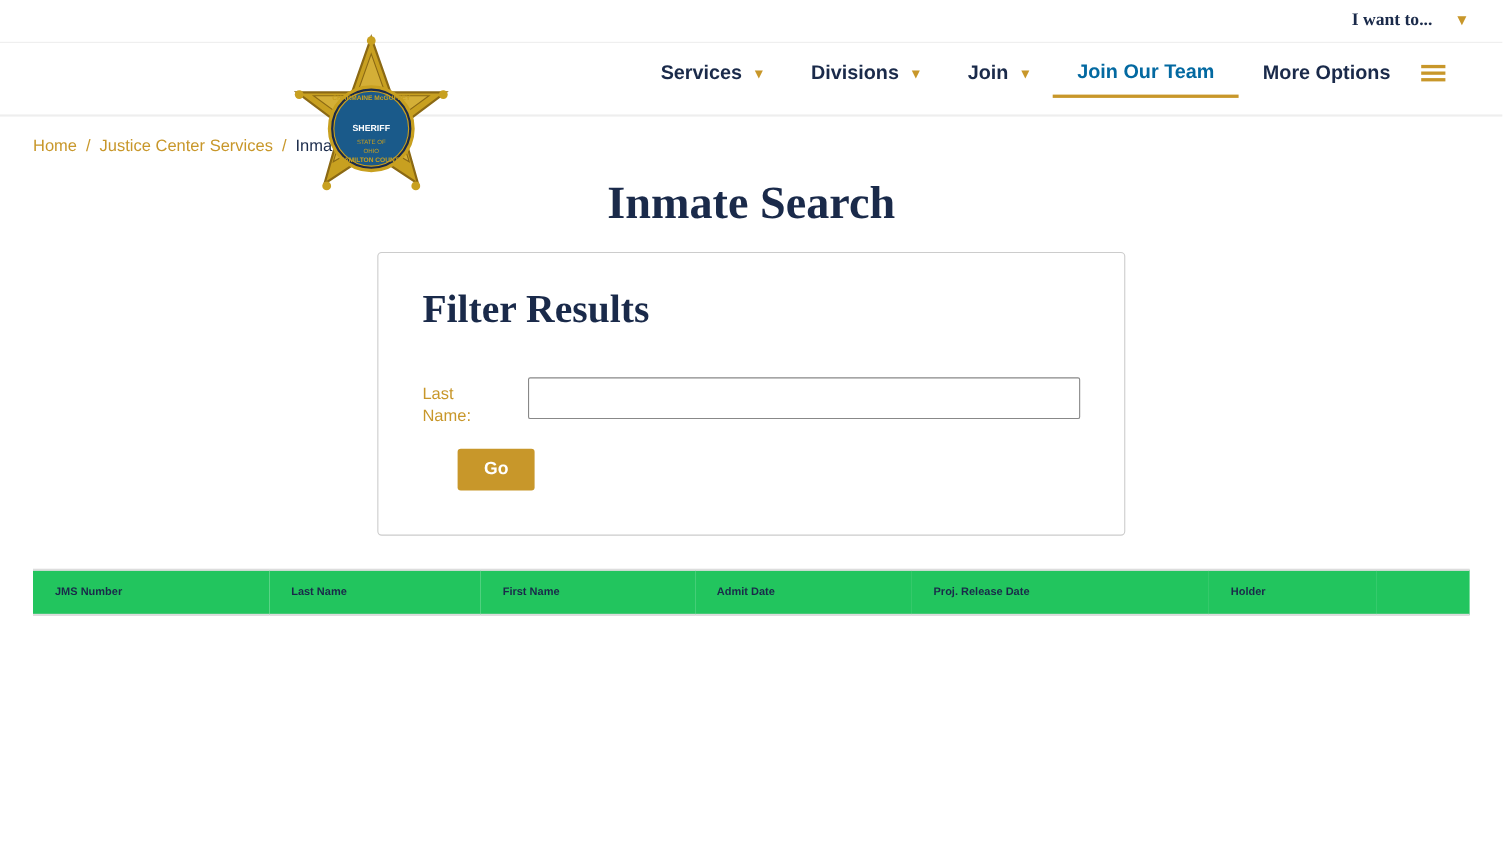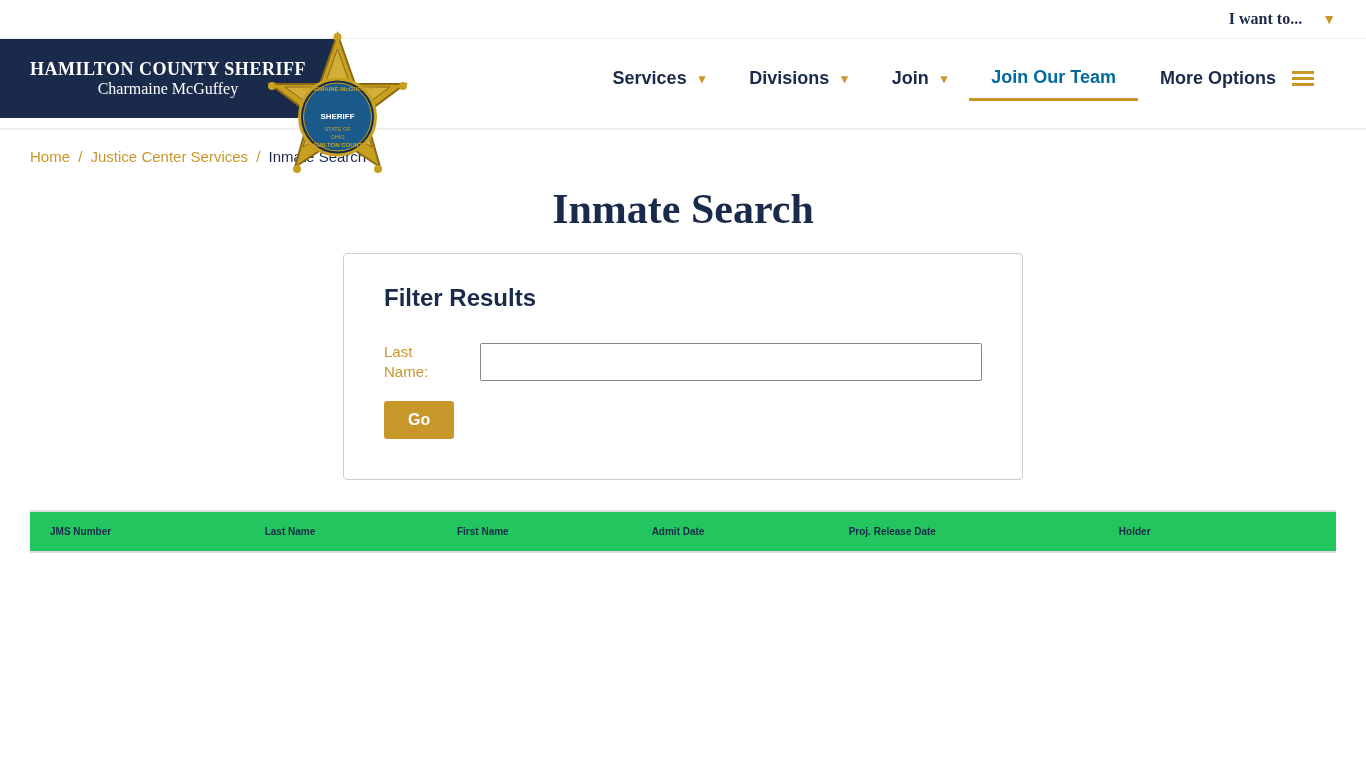--- a/index.html
+++ b/index.html
@@ -142,29 +142,29 @@
 
     
     .filter-box {
       border: 1px solid #ccc;
       border-radius: 4px;
       padding: 30px 40px 40px 40px;
       max-width: 680px;
       margin: 0 auto 30px auto;
     }
     .filter-title {
-      font-size: 24px;
-      font-weight: bold;
-      color: #1a2a4a;
-      margin-bottom: 24px;
-      font-family: Liberation Sans, sans-serif;
+      font-size: 36px;
+      font-weight: bold;
+      color: #1a2a4a;
+      margin-bottom: 41px;
+      font-family: Liberation Serif, serif;
     }
     .filter-row {
       display: flex;
-      align-items: flex-end;
+      align-items: flex-start;
       gap: 16px;
       margin-bottom: 20px;
     }
     .filter-label {
       font-size: 15px;
       color: #c8972a;
       font-weight: normal;
       min-width: 80px;
       padding-top: 6px;
       font-family: Arial, sans-serif;
@@ -182,20 +182,21 @@
     .go-button {
       background: #c8972a;
       color: #fff;
       border: none;
       padding: 10px 24px;
       font-size: 16px;
       font-weight: bold;
       border-radius: 3px;
       cursor: pointer;
       font-family: Arial, sans-serif;
+      margin-left: 32px;
     }
 
     
     .results-table {
       width: 100%;
       border-collapse: collapse;
       font-family: Arial, sans-serif;
       font-size: 15px;
     }
     .results-table th {
@@ -213,24 +214,20 @@
 <body>
 
 <div class="top-bar">
   <div class="i-want-to">
     <span>I want to...</span>
     <span class="chevron-down">▼</span>
   </div>
 </div>
 
 <div class="header">
-  <div class="sheriff-banner">
-    <div class="sheriff-title">HAMILTON COUNTY SHERIFF</div>
-    <div class="sheriff-name">Charmaine McGuffey</div>
-  </div>
 
   <div class="badge-container">
     <svg class="badge-svg" viewBox="0 0 155 175" xmlns="http://www.w3.org/2000/svg">
 
       <polygon points="77.5,5 95,55 145,55 105,85 120,138 77.5,110 35,138 50,85 10,55 60,55" fill="#c8a020" stroke="#8b6914" stroke-width="2"></polygon>
 
       <polygon points="77.5,20 91,58 130,58 100,80 112,118 77.5,98 43,118 55,80 25,58 64,58" fill="#d4af37" stroke="#8b6914" stroke-width="1"></polygon>
 
       <circle cx="77.5" cy="88" r="38" fill="#1a2a4a" stroke="#c8a020" stroke-width="3"></circle>
       <circle cx="77.5" cy="88" r="34" fill="#1a5a8a" stroke="#c8a020" stroke-width="1"></circle>
@@ -258,21 +255,21 @@
       <span>Divisions</span>
       <span class="nav-chevron">▾</span>
     </div>
     <div class="nav-item">
       <span>Join</span>
       <span class="nav-chevron">▾</span>
     </div>
     <div class="nav-item active">
       <span>Join Our Team</span>
     </div>
-    <div class="nav-item" style="gap:6px;">
+    <div class="nav-item" style="gap:18px;">
       <span>More Options</span>
       <div class="nav-more">
         <span></span>
         <span></span>
         <span></span>
       </div>
     </div>
   </nav>
 </div>
 

